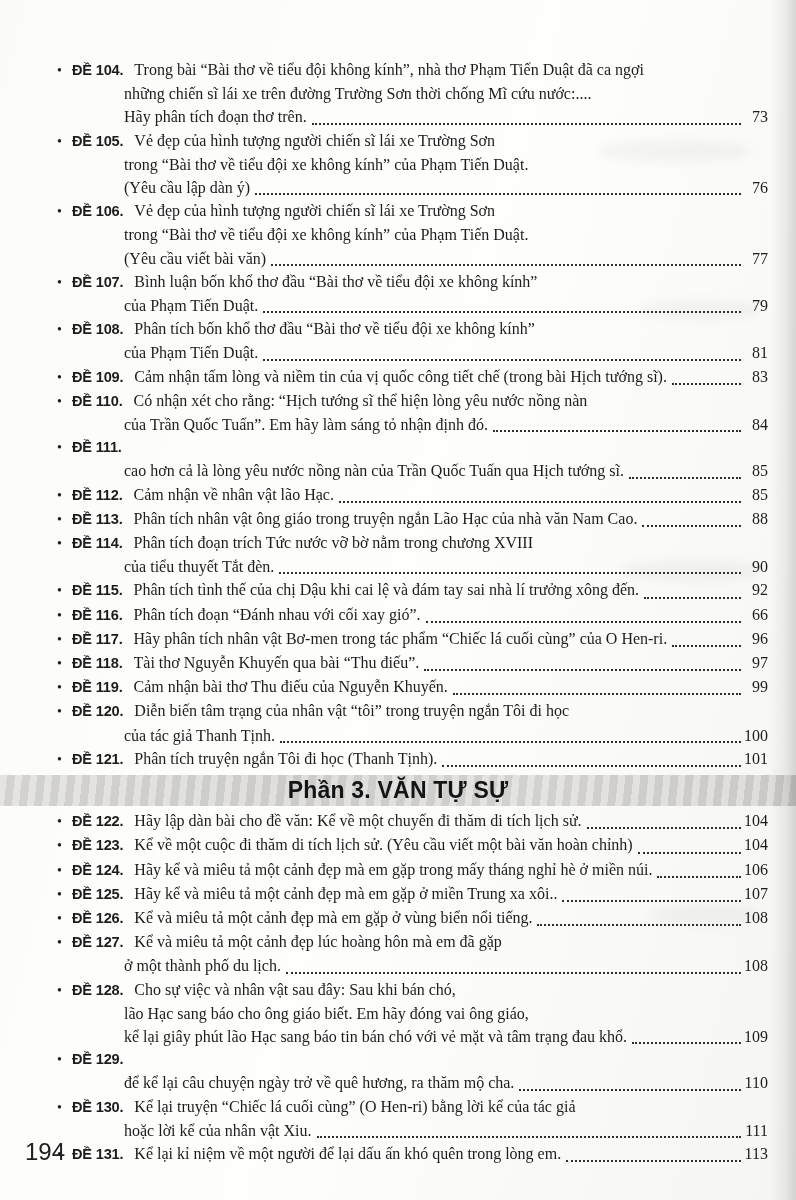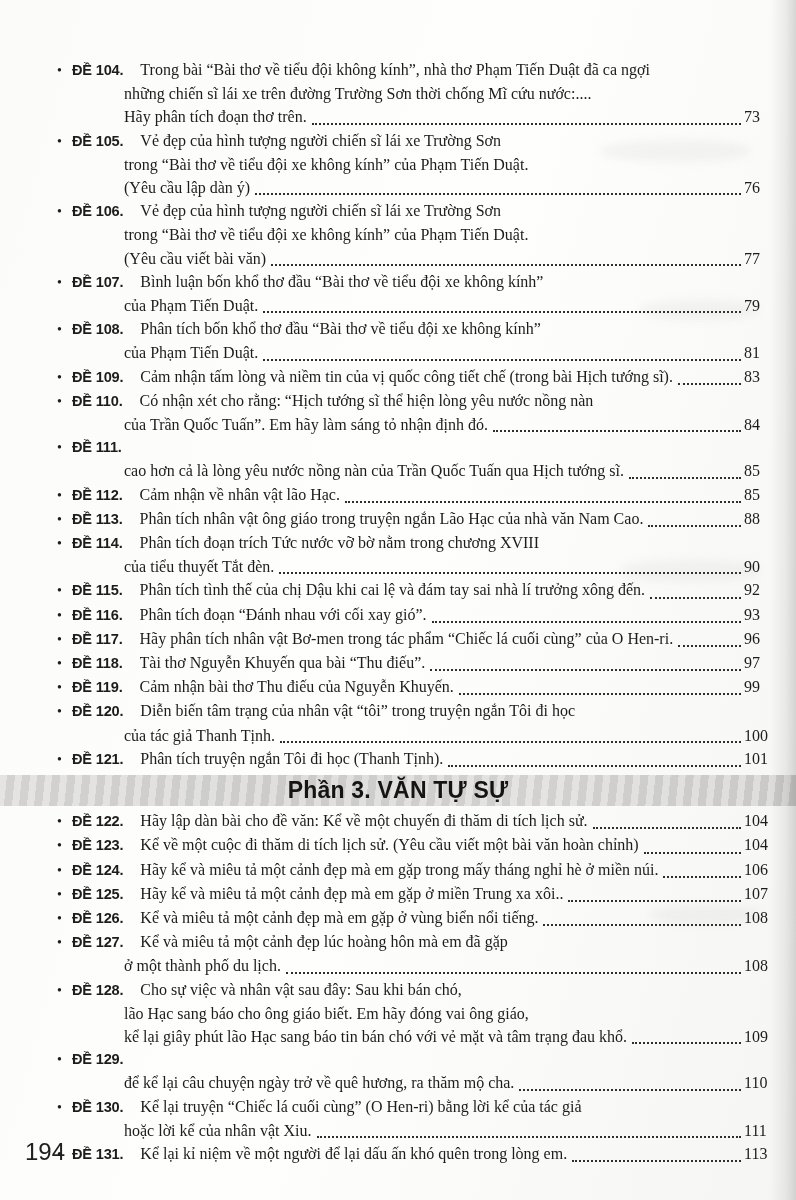--- a/index.html
+++ b/index.html
@@ -17,28 +17,28 @@
   .toc{position:absolute;left:57px;right:28px;top:58px;}
   .entry{margin:0;}
   .line{
     display:flex;align-items:baseline;line-height:23.2px;font-size:16px;
     white-space:nowrap;
   }
   .line.cont{padding-left:67px;}
   .bullet{flex:none;width:15px;font-size:14px;}
   .label{
     flex:none;font-family:"Liberation Sans",sans-serif;font-weight:bold;
-    font-size:14.6px;letter-spacing:-0.2px;margin-right:17px;
+    font-size:14.6px;letter-spacing:-0.2px;margin-right:11px;
   }
   .text{flex:0 1 auto;min-width:0;overflow:hidden;}
   .leader{
     flex:1 1 14px;min-width:0;align-self:flex-end;height:0;
     margin:0 3px 4px 5px;border-bottom:2px dotted #2e2e2e;
   }
-  .pagenum{flex:none;min-width:24px;font-size:16px;}
+  .pagenum{flex:none;min-width:24px;text-align:right;font-size:16px;}
   .section-band{
     height:31px;margin:4px -57px 3px -57px;padding-right:29px;
     display:flex;align-items:center;justify-content:center;
     background:
       repeating-linear-gradient(96deg,rgba(255,255,255,0.28) 0 7px,rgba(0,0,0,0.035) 7px 15px),
       linear-gradient(90deg,#dbdad8 0%,#d3d2d0 35%,#dad9d7 65%,#cfcecc 100%);
   }
   .section-title{
     font-family:"Liberation Sans",sans-serif;font-weight:bold;font-size:23px;
     color:#141414;letter-spacing:0.2px;
@@ -193,21 +193,21 @@
             <span class="leader"></span>
             <span class="pagenum">92</span>
           </div>
         </div>
         <div class="entry">
           <div class="line first">
             <span class="bullet">•</span>
             <span class="label">ĐỀ 116.</span>
             <span class="text">Phân tích đoạn “Đánh nhau với cối xay gió”.</span>
             <span class="leader"></span>
-            <span class="pagenum">93</span>
+            <span class="pagenum">66</span>
           </div>
         </div>
         <div class="entry">
           <div class="line first">
             <span class="bullet">•</span>
             <span class="label">ĐỀ 117.</span>
             <span class="text">Hãy phân tích nhân vật Bơ-men trong tác phẩm “Chiếc lá cuối cùng” của O Hen-ri.</span>
             <span class="leader"></span>
             <span class="pagenum">96</span>
           </div>

